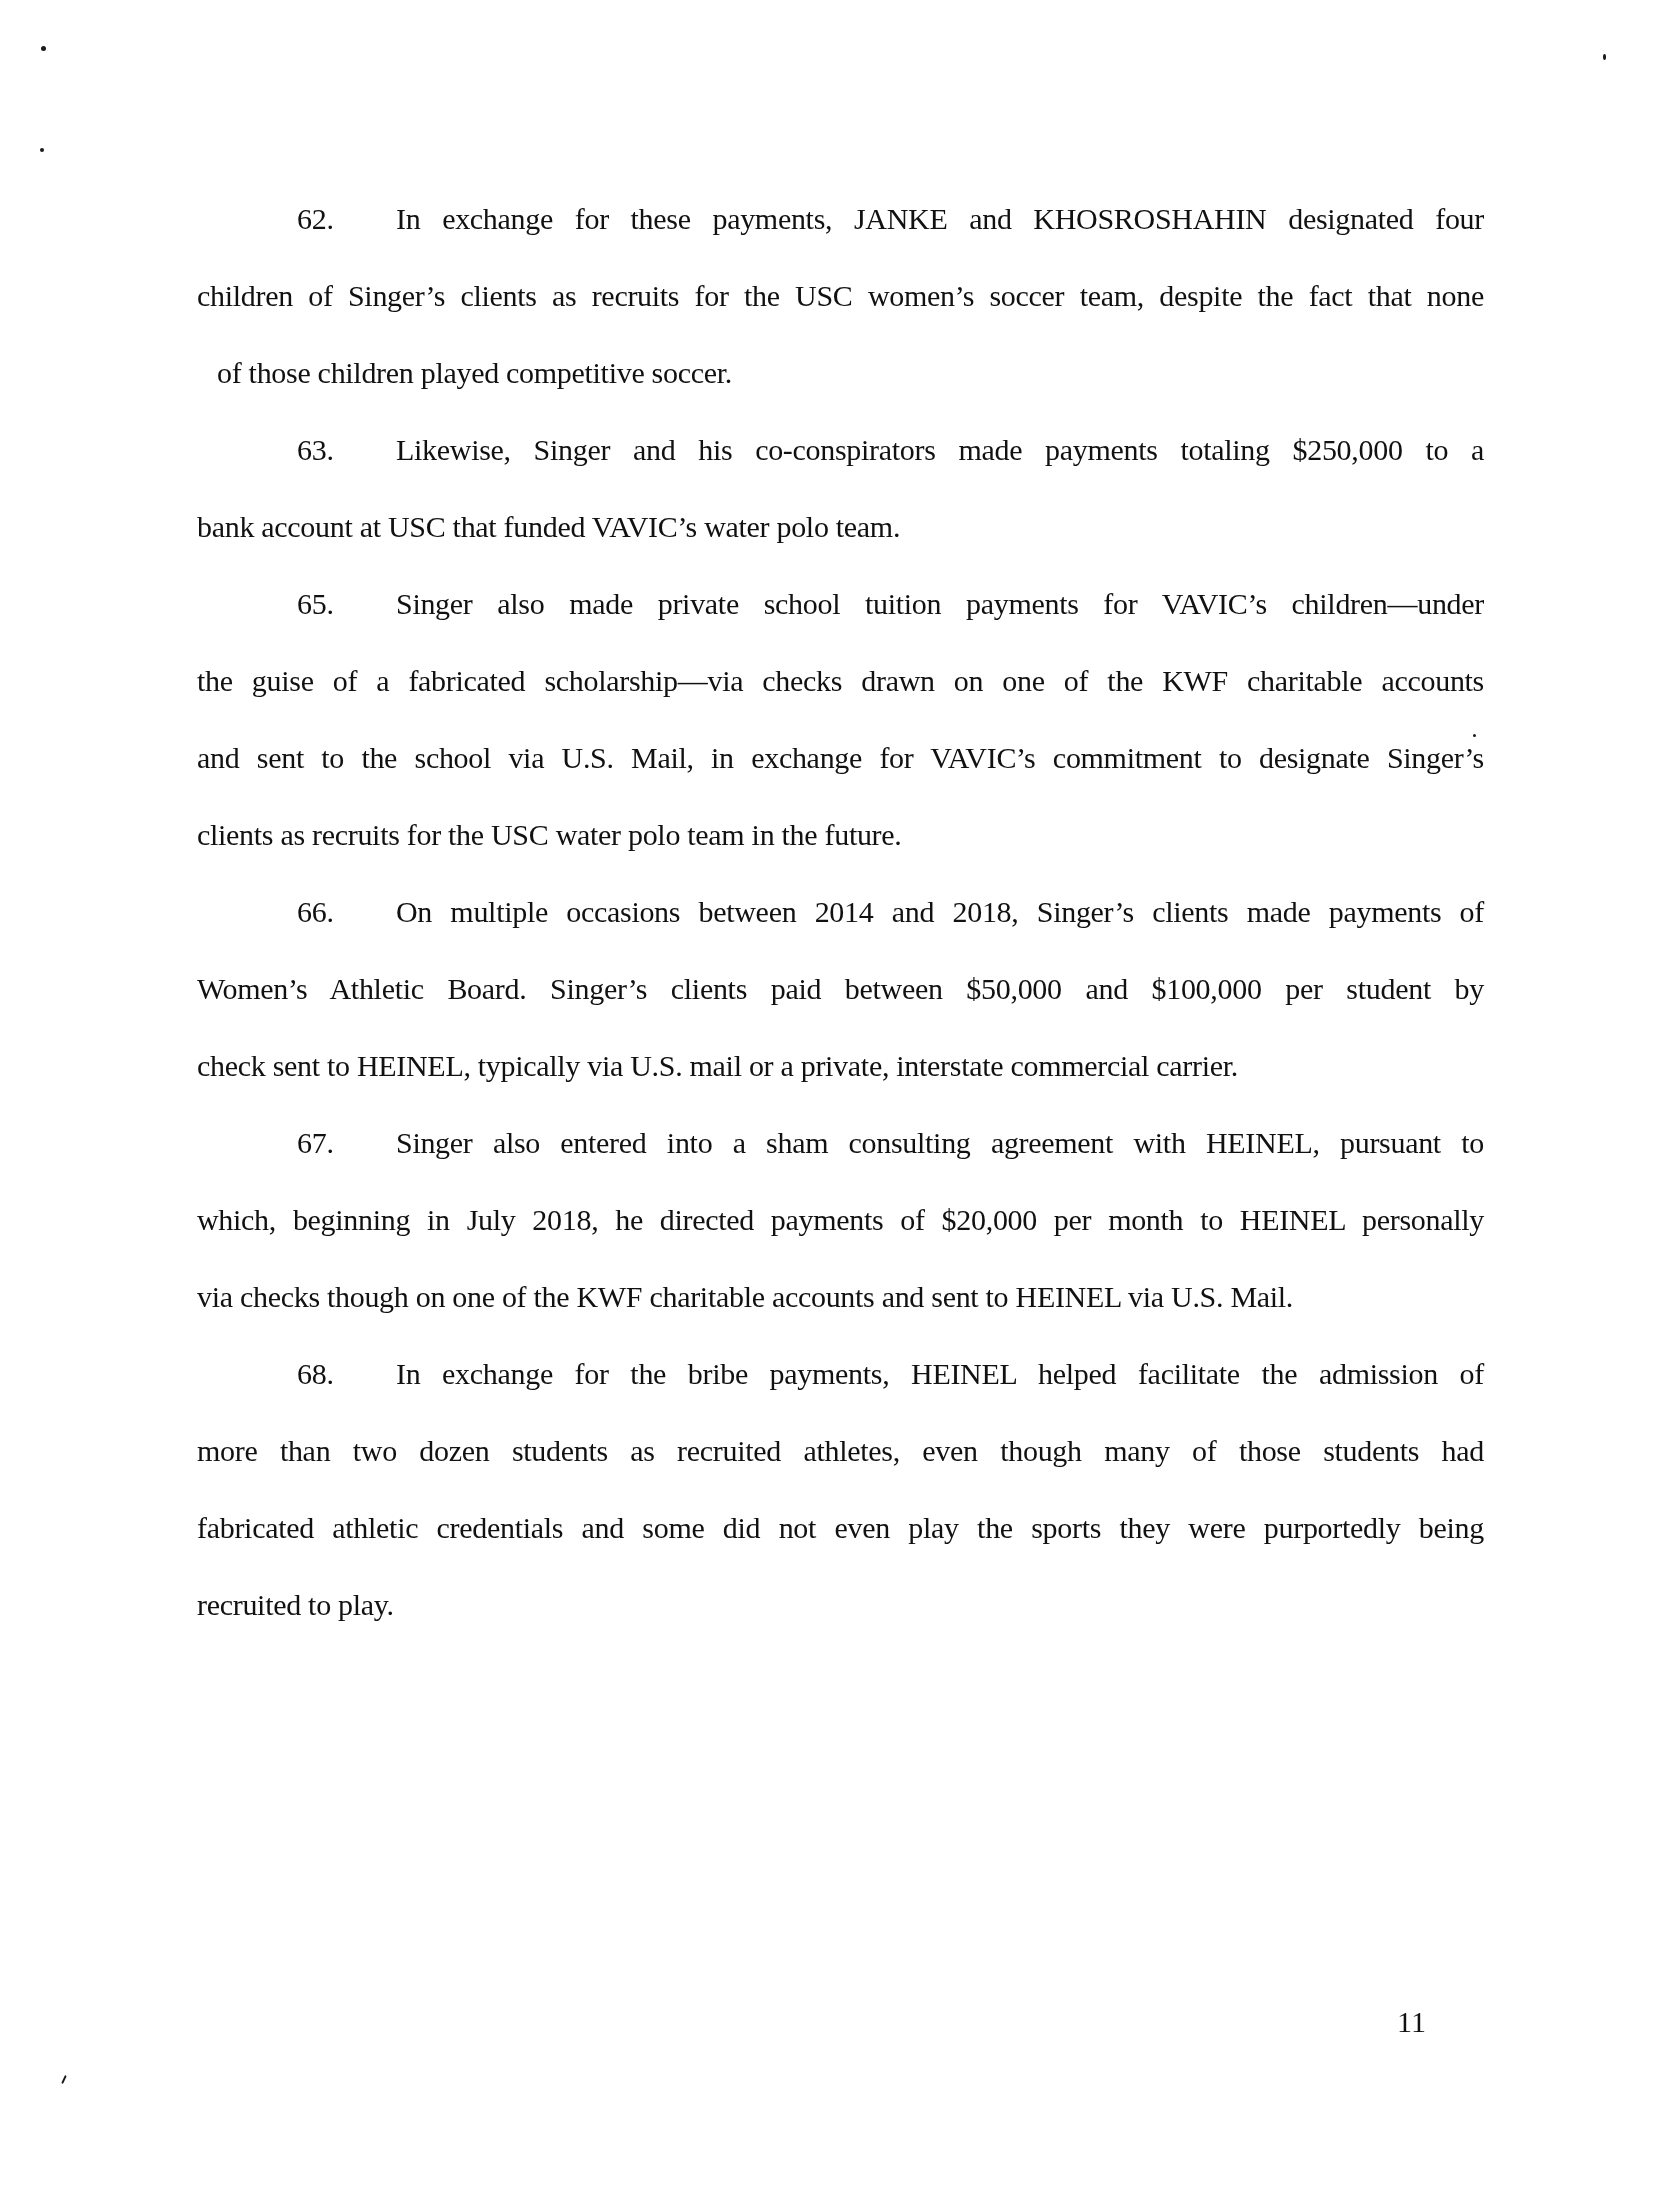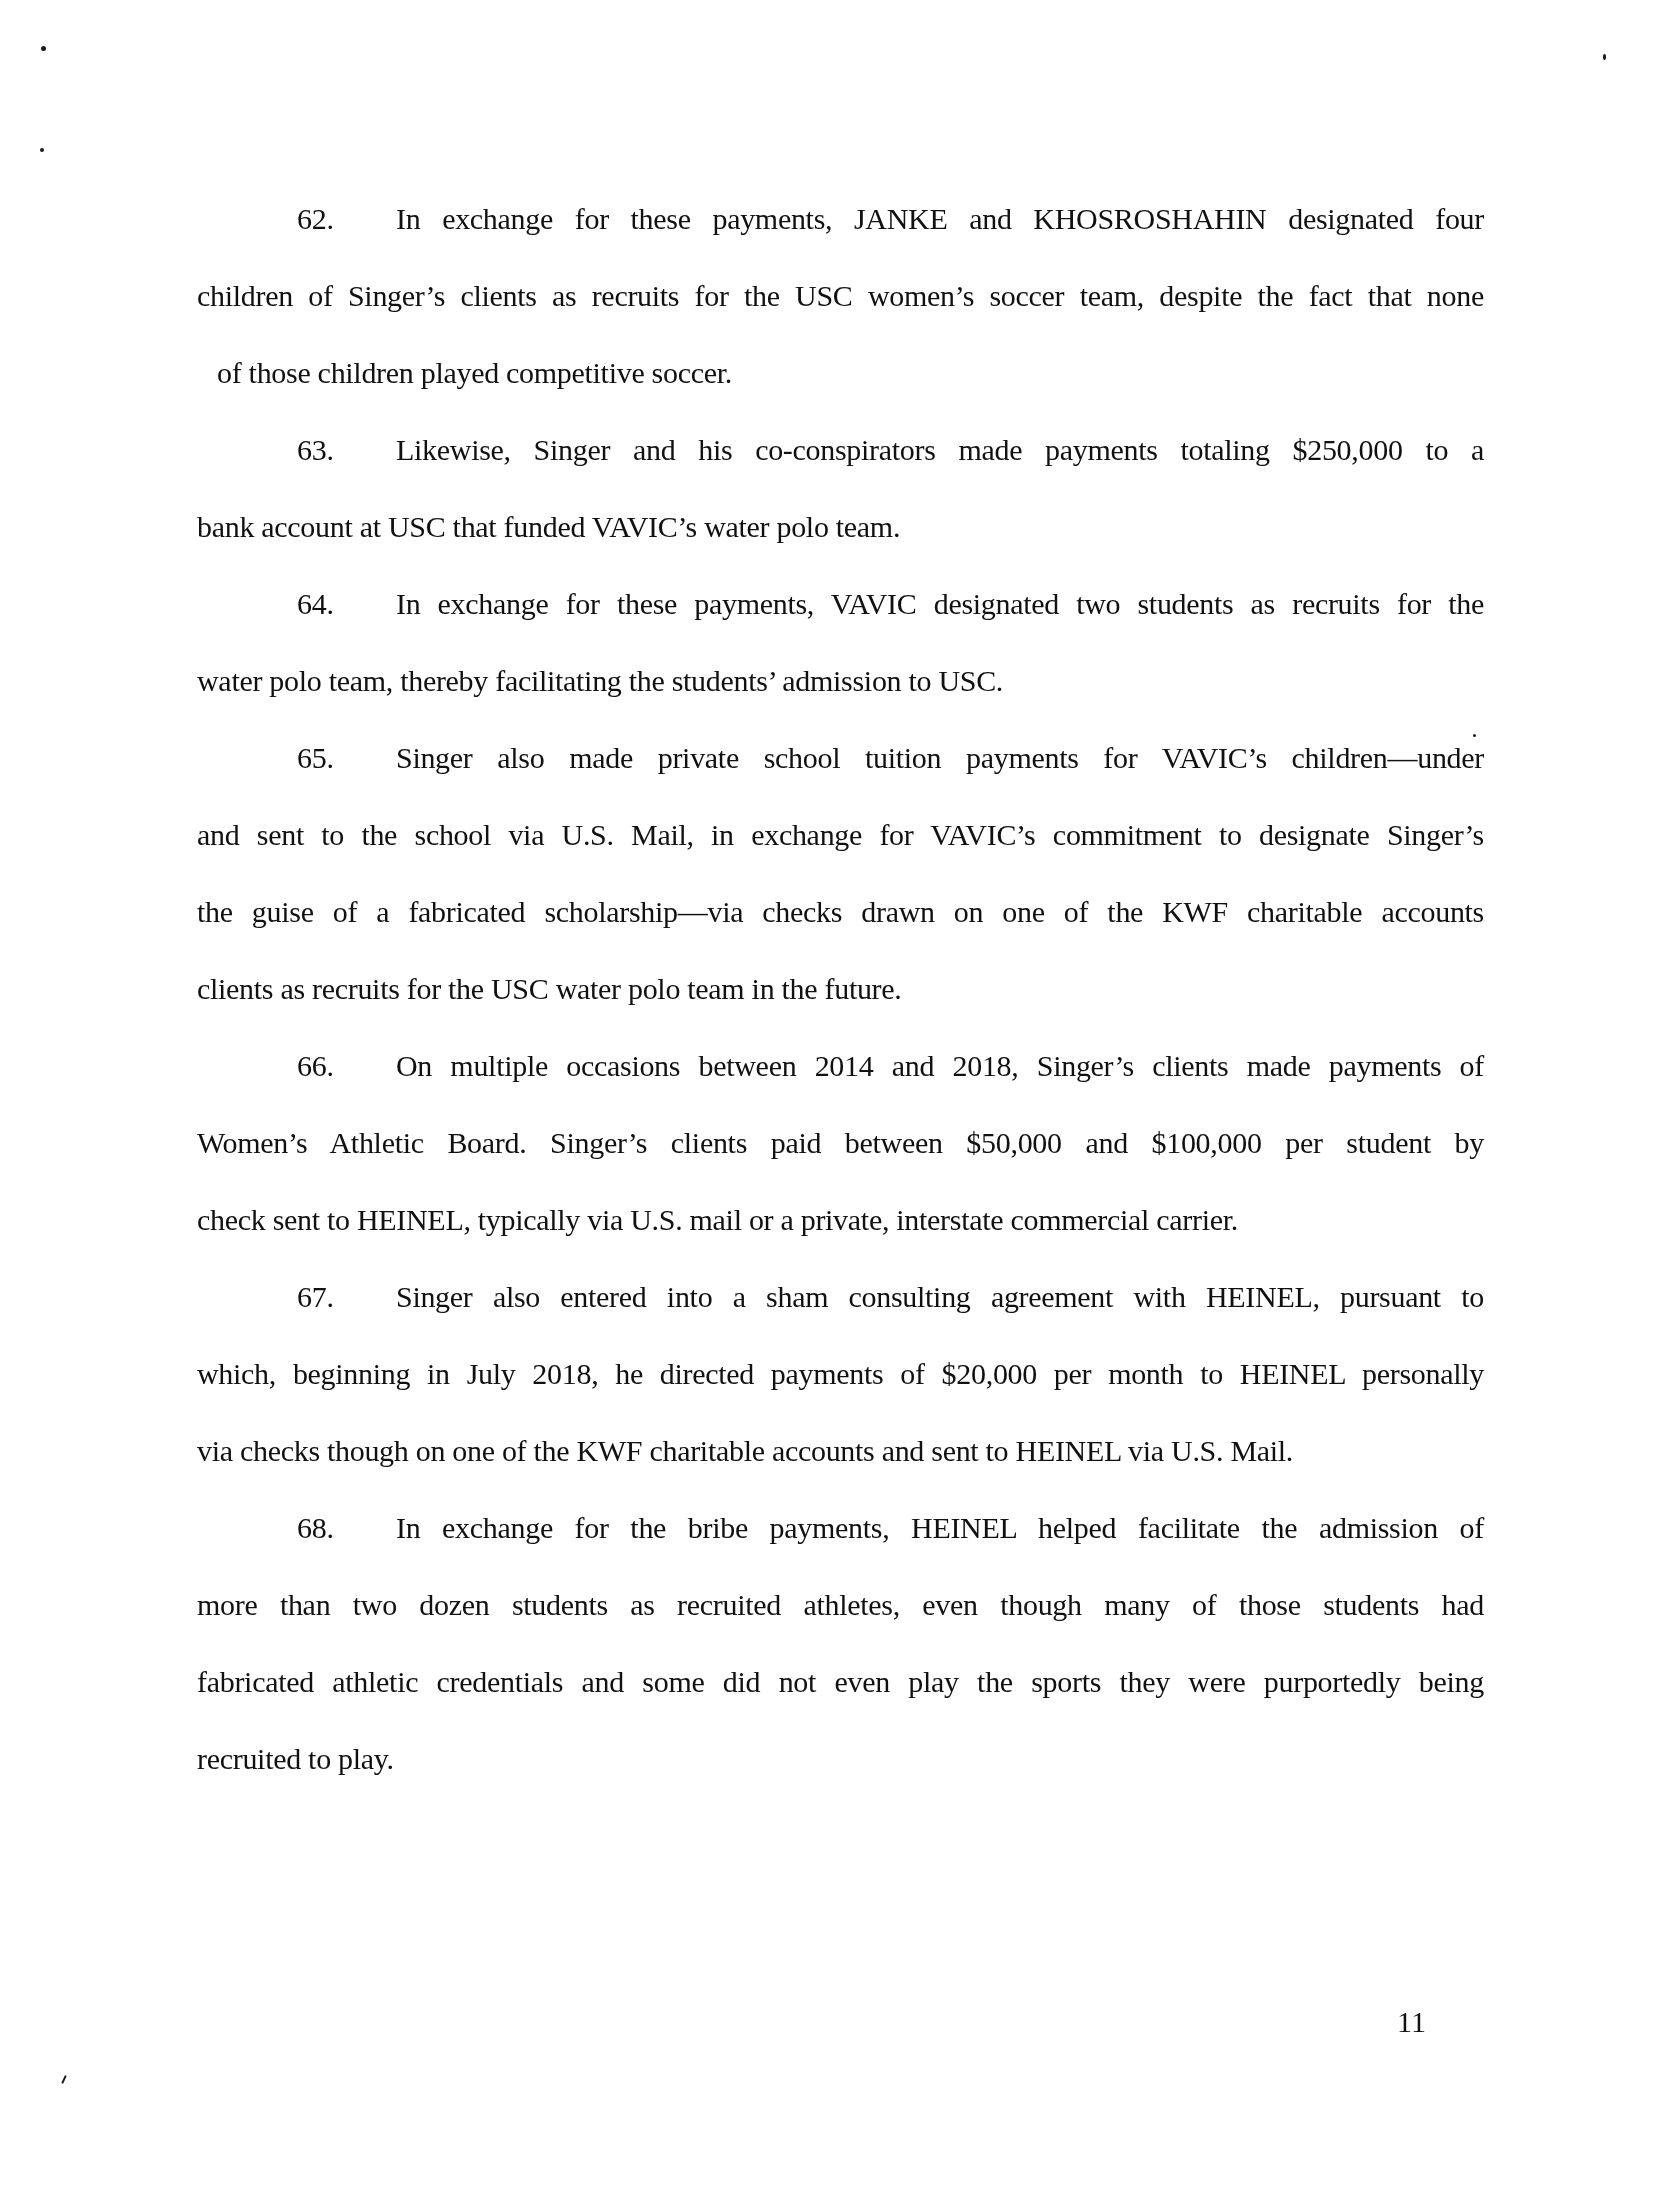--- a/index.html
+++ b/index.html
@@ -103,39 +103,30 @@
     <div>
       <div class="line first">
         <div class="first-line-wrap">
           <span class="para-num">63.</span>
           <span class="first-line-text" style="white-space: normal;">Likewise, Singer and his co-conspirators made payments totaling $250,000 to a</span>
         </div>
       </div>
       <div class="line last" style="white-space: normal;">bank account at USC that funded VAVIC’s water polo team.</div>
     </div>
 
-    <div>
-      <div class="line first">
-        <div class="first-line-wrap">
-          <span class="para-num">64.</span>
-          <span class="first-line-text" style="white-space: normal;">In exchange for these payments, VAVIC designated two students as recruits for the</span>
-        </div>
-      </div>
-      <div class="line last" style="white-space: normal;">water polo team, thereby facilitating the students’ admission to USC.</div>
-    </div>
 
     <div>
       <div class="line first">
         <div class="first-line-wrap">
           <span class="para-num">65.</span>
           <span class="first-line-text" style="white-space: normal;">Singer also made private school tuition payments for VAVIC’s children—under</span>
         </div>
       </div>
+      <div class="line" style="white-space: normal;">the guise of a fabricated scholarship—via checks drawn on one of the KWF charitable accounts</div>
       <div class="line" style="white-space: normal;">and sent to the school via U.S. Mail, in exchange for VAVIC’s commitment to designate Singer’s</div>
-      <div class="line" style="white-space: normal;">the guise of a fabricated scholarship—via checks drawn on one of the KWF charitable accounts</div>
       <div class="line last" style="white-space: normal;">clients as recruits for the USC water polo team in the future.</div>
     </div>
 
     <div>
       <div class="line first">
         <div class="first-line-wrap">
           <span class="para-num">66.</span>
           <span class="first-line-text" style="white-space: normal;">On multiple occasions between 2014 and 2018, Singer’s clients made payments of</span>
         </div>
       </div>

